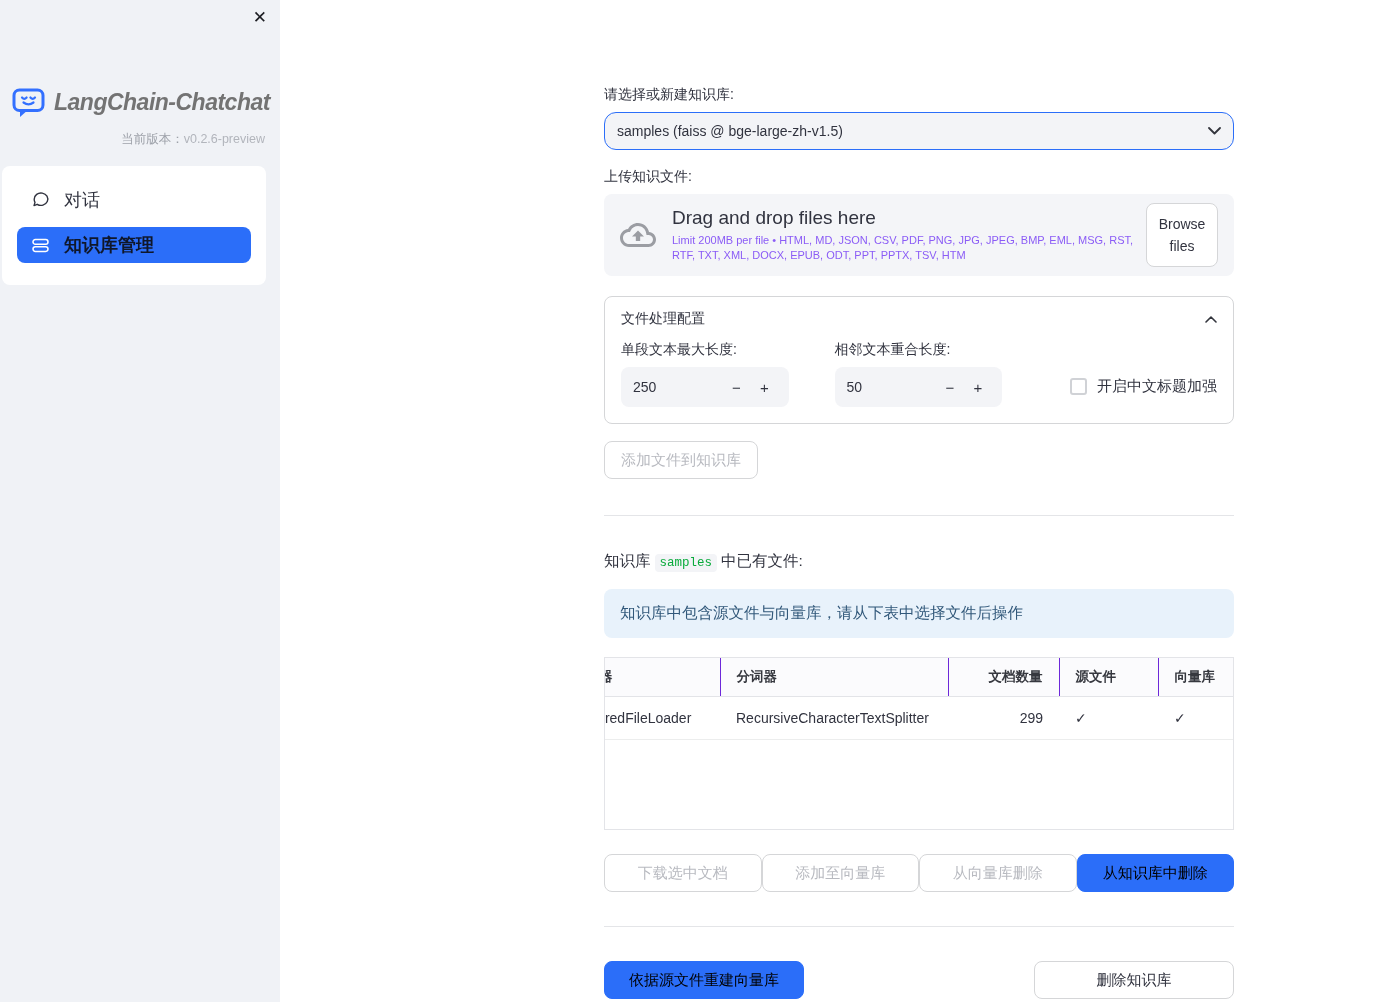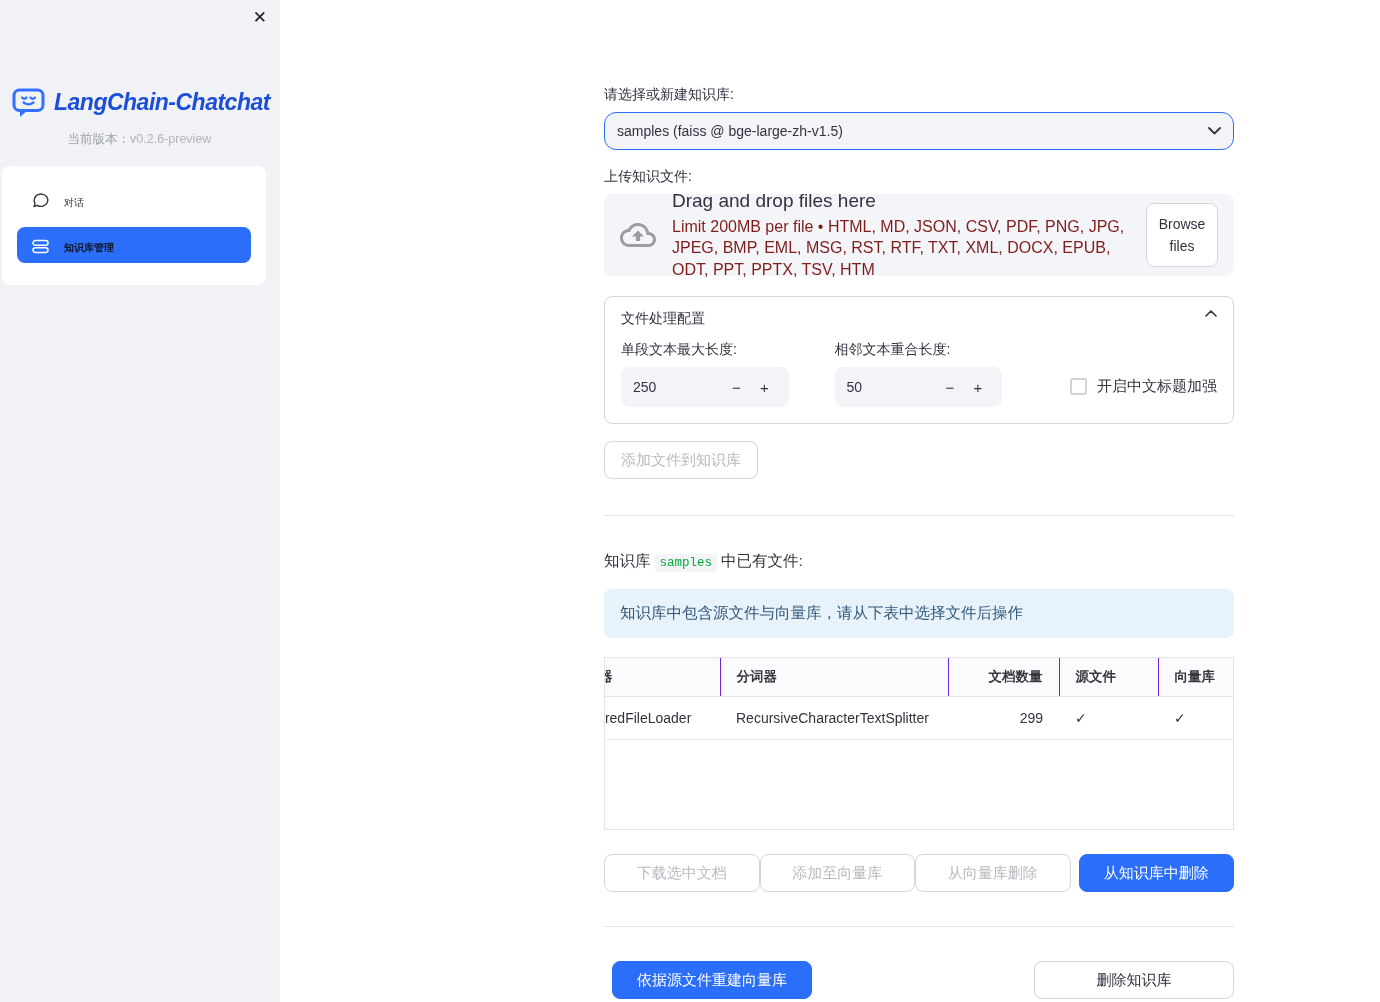--- a/index.html
+++ b/index.html
@@ -20,36 +20,36 @@
     position: absolute; top: 5px; right: 13px;
     font-size: 17px; color: #1c1d22; cursor: pointer;
     background: none; border: none; line-height: 24px;
     font-family: "DejaVu Sans", sans-serif;
   }
   .logo-row {
     display: flex; align-items: center; gap: 9px;
     margin: 86px 12px 0 12px;
   }
   .logo-text {
-    color: #1d4ed8; font-size: 23px; font-weight: 700; font-style: italic;
+    color: #737373; font-size: 23px; font-weight: 700; font-style: italic;
     letter-spacing: -0.5px; white-space: nowrap;
   }
   .version-row {
-    text-align: center; margin: 12px 15px 0 14px; font-size: 12.5px;
+    text-align: right; margin: 12px 15px 0 14px; font-size: 12.5px;
   }
   .version-label { color: #9da1a9; }
   .version-value { color: #b2b5bc; }
   .menu-card {
     background: #ffffff; border-radius: 8px;
     margin: 18px 14px 0 2px; padding: 16px 0 22px 0;
   }
   .menu-item {
-    display: flex; align-items: flex-end; gap: 14px;
+    display: flex; align-items: center; gap: 14px;
     margin: 0 15px; padding: 8px 0 8px 15px; border-radius: 8px;
-    font-size: 10px; color: #31333f; cursor: pointer; height: 36px;
+    font-size: 18px; color: #31333f; cursor: pointer; height: 36px;
   }
   .menu-item + .menu-item { margin-top: 9px; }
   .menu-item.selected { background: #2b6ef9; color: #0f172a; font-weight: 700; }
   .menu-item .mi-icon { display: inline-flex; width: 18px; }
 
   
   .main { position: absolute; left: 280px; top: 10px; width: 1100px; height: 960px; background: #fff; }
   .content { width: 630px; margin-left: 324px; padding-top: 76px; }
 
   .field-label { font-size: 14px; color: #31333f; margin-bottom: 8px; }
@@ -62,33 +62,33 @@
   .selectbox .sel-value { flex: 1; font-size: 14px; color: #31333f; }
 
   .upload-label { margin-top: 18px; }
   .dropzone {
     background: #f4f5f8; border-radius: 8px; height: 82px;
     display: flex; align-items: center; padding: 0 16px;
   }
   .dz-icon { margin-right: 16px; display: inline-flex; }
   .dz-texts { flex: 1; }
   .dz-title { font-size: 19px; color: #31333f; margin-bottom: 4px; }
-  .dz-limits { font-size: 16px; color: #7f1d1d; line-height: 1.35; max-width: 474px; }
+  .dz-limits { font-size: 11px; color: #8b5cf6; line-height: 1.35; max-width: 474px; }
   .browse-btn {
     width: 72px; background: #ffffff; border: 1px solid #d5d6d8; border-radius: 8px;
     font-size: 14px; color: #31333f; padding: 9px 6px; line-height: 1.6;
     text-align: center; cursor: pointer; margin-left: 12px;
     font-family: inherit;
   }
 
   .expander {
     margin-top: 20px; border: 1px solid #d5d6d8; border-radius: 8px;
   }
   .exp-header {
-    display: flex; justify-content: space-between;
+    display: flex; align-items: center; justify-content: space-between;
     padding: 13px 16px 11px 16px; cursor: pointer; font-size: 14px;
   }
   .exp-body { padding: 2px 16px 16px 16px; display: flex; align-items: flex-end; gap: 32px; }
   .num-group { width: 190px; margin-right: 14px; }
   .num-input {
     height: 40px; background: #f3f4f7; border-radius: 8px;
     display: flex; align-items: center; padding: 0 10px 0 12px;
   }
   .num-value { flex: 1; font-size: 14px; color: #31333f; }
   .step-btn {
@@ -101,21 +101,21 @@
     border-radius: 3px; cursor: pointer; flex: none;
   }
   .chk-label { font-size: 15px; margin-left: 10px; white-space: nowrap; }
 
   .btn {
     border-radius: 8px; font-size: 15px; font-family: inherit;
     height: 38px; padding: 0 16px; cursor: pointer;
     border: 1px solid #d5d6d8; background: #fff; color: #31333f;
   }
   .btn.disabled { color: #b8bac0; cursor: default; }
-  .btn.primary { background: #2b6ef9; border-color: #2b6ef9; color: #ffffff; margin-left: 8px; }
+  .btn.primary { background: #2b6ef9; border-color: #2b6ef9; color: #000000; }
 
   .add-btn { margin-top: 17px; }
 
   .divider { height: 1px; background: #e4e5e8; }
   .div1 { margin-top: 36px; }
 
   .kb-line { margin-top: 35px; font-size: 15.5px; }
   .kb-code {
     font-family: "Liberation Mono", "DejaVu Sans Mono", monospace;
     font-size: 12.5px; color: #09ab3b; background: #f3f4f7;

